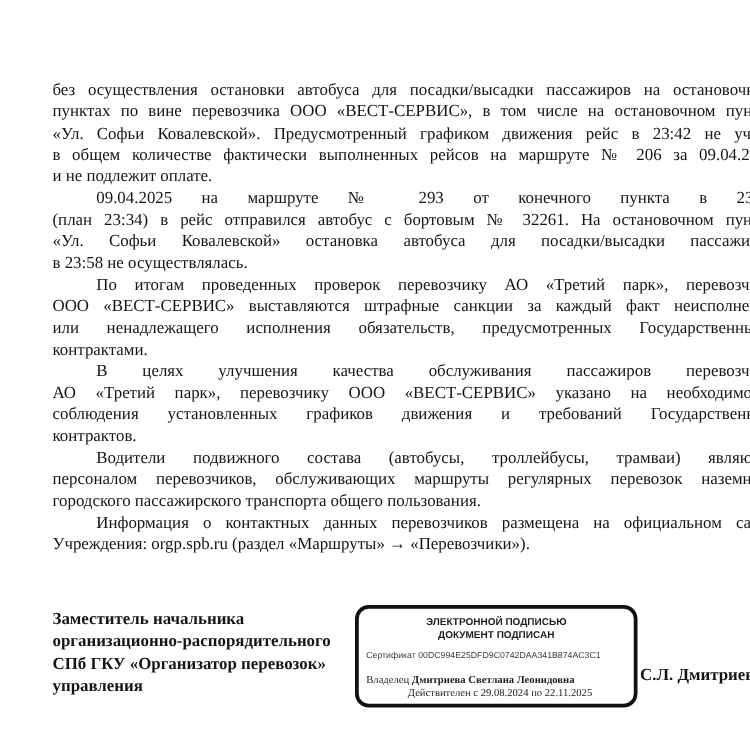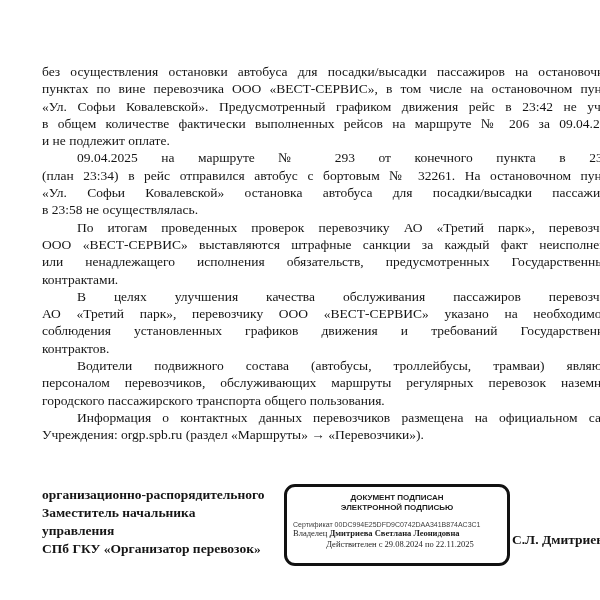--- a/index.html
+++ b/index.html
@@ -72,21 +72,21 @@
     font-family: "Liberation Sans", sans-serif;
     font-size: 7px;
     color: #3d3d3d;
     text-align: left;
     margin: 8px 0 0 6px;
     white-space: nowrap;
   }
   .stamp-owner {
     font-size: 8.5px;
     text-align: left;
-    margin: 0 0 0 6px;
+    margin: 10px 0 0 6px;
     white-space: nowrap;
     color: #1d1d1d;
   }
   .stamp-owner b { font-weight: bold; }
   .stamp-validity {
     font-size: 8.5px;
     text-align: center;
     margin: 1px 0 0 6px;
     white-space: nowrap;
     color: #1d1d1d;
@@ -123,30 +123,30 @@
     <div class="line j">соблюдения установленных графиков движения и требований Государственных</div>
     <div class="line">контрактов.</div>
     <div class="line j ind">Водители подвижного состава (автобусы, троллейбусы, трамваи) являются</div>
     <div class="line j">персоналом перевозчиков, обслуживающих маршруты регулярных перевозок наземного</div>
     <div class="line">городского пассажирского транспорта общего пользования.</div>
     <div class="line j ind">Информация о контактных данных перевозчиков размещена на официальном сайте</div>
     <div class="line">Учреждения: orgp.spb.ru (раздел «Маршруты» → «Перевозчики»).</div>
   </div>
 
 <div id="sig-block">
+  <div class="sig-line">Заместитель начальника</div>
   <div class="sig-line">организационно-распорядительного</div>
-  <div class="sig-line">Заместитель начальника</div>
+  <div class="sig-line">СПб ГКУ «Организатор перевозок»</div>
   <div class="sig-line">управления</div>
-  <div class="sig-line">СПб ГКУ «Организатор перевозок»</div>
 </div>
 
 <div id="stamp">
   <div class="stamp-title">
+    <div>ЭЛЕКТРОННОЙ ПОДПИСЬЮ</div>
     <div>ДОКУМЕНТ ПОДПИСАН</div>
-    <div>ЭЛЕКТРОННОЙ ПОДПИСЬЮ</div>
   </div>
   <div class="stamp-cert">
     <span>Сертификат</span>
     <span>00DC994E25DFD9C0742DAA341B874AC3C1</span>
   </div>
   <div class="stamp-owner">
     <span>Владелец</span>
     <b>Дмитриева Светлана Леонидовна</b>
   </div>
   <div class="stamp-validity">Действителен с 29.08.2024 по 22.11.2025</div>

